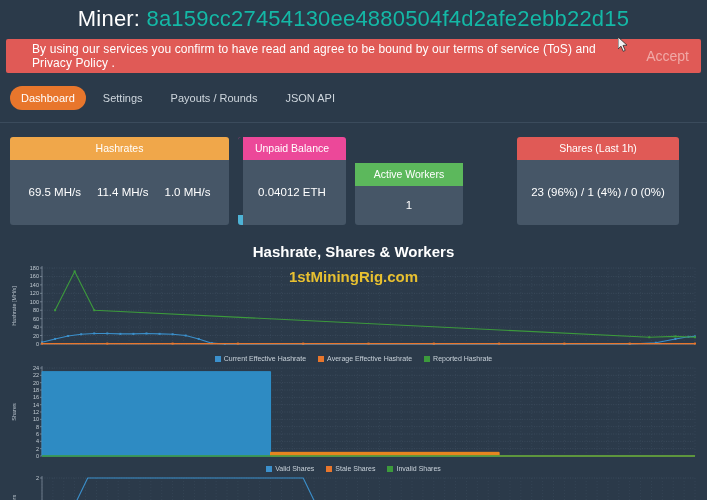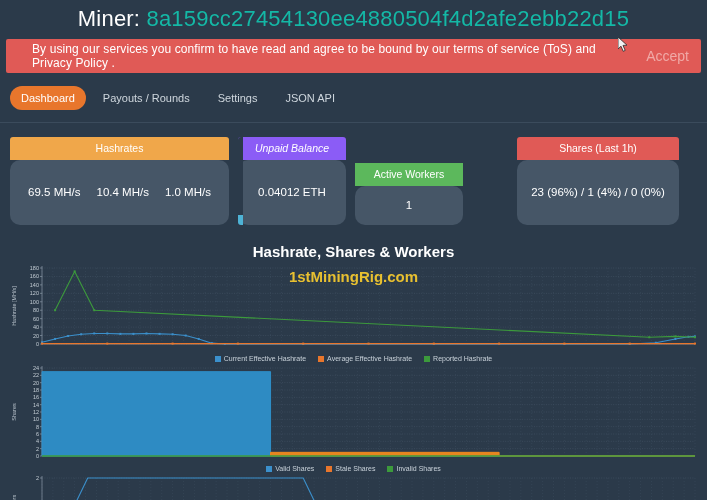--- a/index.html
+++ b/index.html
@@ -91,26 +91,25 @@
   .panel-body {
     background: #465667;
     text-align: center;
     color: #ffffff;
     font-size: 11.5px;
     padding: 13px 6px 14px 6px;
     flex: 1;
     display: flex;
     align-items: center;
     justify-content: center;
-    border-radius: 10px;
   }
   .panel.hashrates { flex: 0 0 219px; }
   .panel.hashrates .panel-head { background: #f0a74a; }
   .panel.unpaid { flex: 0 0 108px; position: relative; }
-  .panel.unpaid .panel-head { background: #8b5cf6; font-style: italic; }
+  .panel.unpaid .panel-head { background: #ec4899; }
   .panel.unpaid::before {
     content: "";
     position: absolute;
     left: 0; top: 0; bottom: 0;
     width: 5px;
     background: #2b3a4a;
   }
   .panel.unpaid::after {
     content: "";
     position: absolute;
@@ -187,33 +186,33 @@
   <span class="addr">8a159cc27454130ee4880504f4d2afe2ebb22d15</span>
 </div>
 
 <div class="tos-banner">
   <div class="tos-text">By using our services you confirm to have read and agree to be bound by our terms of service (ToS) and Privacy Policy .</div>
   <div class="tos-accept">Accept</div>
 </div>
 
 <div class="tabs">
   <div class="tab active">Dashboard</div>
+  <div class="tab">Settings</div>
   <div class="tab">Payouts / Rounds</div>
-  <div class="tab">Settings</div>
   <div class="tab">JSON API</div>
 </div>
 
 <div class="stats-row">
 
   <div class="panel hashrates">
     <div class="panel-head">Hashrates</div>
     <div class="panel-body">
       <div class="hash-values">
         <span>69.5 MH/s</span>
-        <span>10.4 MH/s</span>
+        <span>11.4 MH/s</span>
         <span>1.0 MH/s</span>
       </div>
     </div>
   </div>
 
   <div class="panel unpaid">
     <div class="panel-head">Unpaid Balance</div>
     <div class="panel-body">0.04012 ETH</div>
   </div>
 

